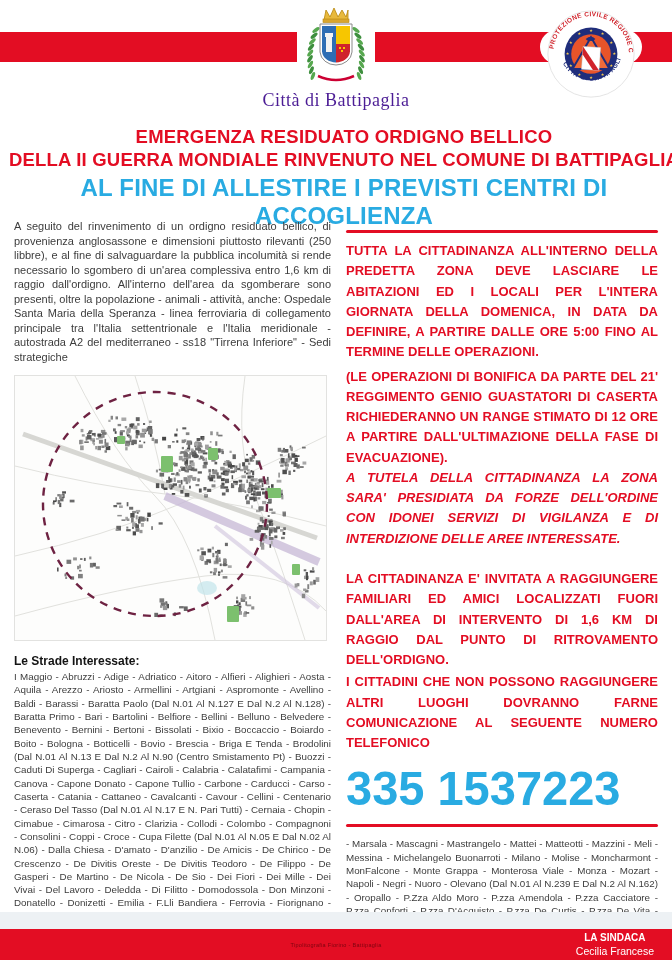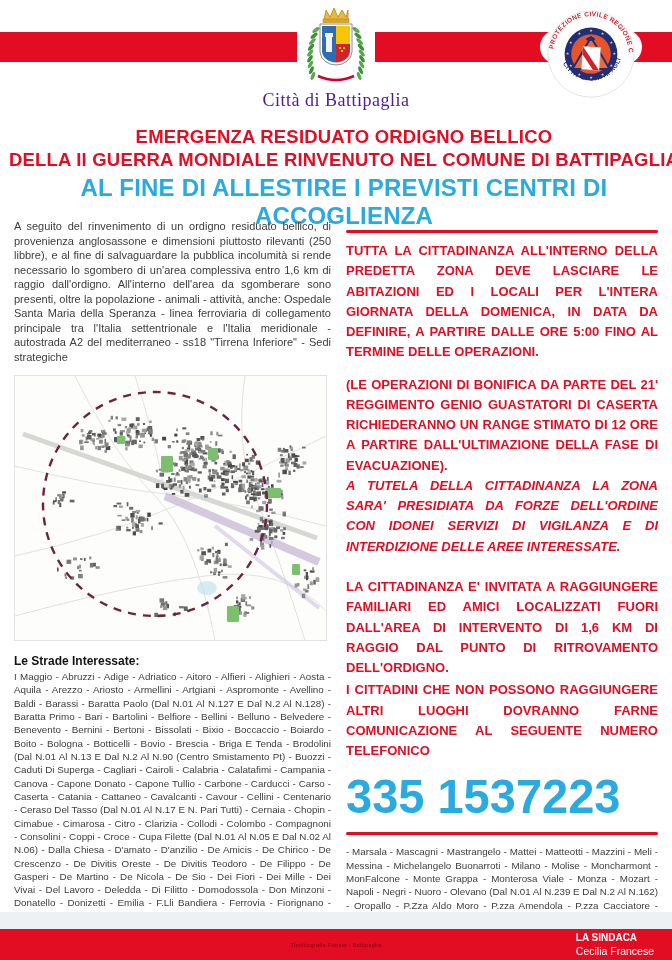--- a/index.html
+++ b/index.html
@@ -42,21 +42,21 @@
   .notice.gap{margin-top:20px;}
   .phone{margin-top:6px;font-size:47px;font-weight:800;color:var(--cyan);letter-spacing:0px;
          transform:scaleY(1.04);transform-origin:left top;white-space:nowrap;}
   .rule-bottom{margin-top:10px;}
   .streets-right{margin-top:10px;}
   
   .footer-strip{position:absolute;left:0;top:912px;width:672px;height:17px;background:#edf1f4;}
   .footer{position:absolute;left:0;top:929px;width:672px;height:31px;background:var(--red);}
   .credit{position:absolute;left:0;top:13px;width:672px;text-align:center;
           font-size:5.5px;color:rgba(90,0,10,.75);letter-spacing:.3px;}
-  .sindaca{position:absolute;right:18px;top:3px;text-align:left;color:#fff;line-height:1.25;}
+  .sindaca{position:absolute;right:18px;top:3px;text-align:center;color:#fff;line-height:1.25;}
   .sindaca .role{font-size:10px;font-weight:700;}
   .sindaca .name{font-size:10.5px;}
   svg{display:block;}
 </style>
 </head>
 <body>
 
 <div class="page">
 
   <div class="band"></div>
@@ -804,21 +804,21 @@
       </svg>
     </div>
 
     <div class="streets-title">Le Strade Interessate:</div>
     <div class="streets">I Maggio - Abruzzi - Adige - Adriatico - Aitoro - Alfieri - Alighieri - Aosta - Aquila - Arezzo - Ariosto - Armellini - Artgiani - Aspromonte - Avellino - Baldi - Barassi - Baratta Paolo (Dal N.01 Al N.127 E Dal N.2 Al N.128) - Baratta Primo - Bari - Bartolini - Belfiore - Bellini - Belluno - Belvedere - Benevento - Bernini - Bertoni - Bissolati - Bixio - Boccaccio - Boiardo - Boito - Bologna - Botticelli - Bovio - Brescia - Briga E Tenda - Brodolini (Dal N.01 Al N.13 E Dal N.2 Al N.90 (Centro Smistamento Pt) - Buozzi - Caduti Di Superga - Cagliari - Cairoli - Calabria - Calatafimi - Campania - Canova - Capone Donato - Capone Tullio - Carbone - Carducci - Carso - Caserta - Catania - Cattaneo - Cavalcanti - Cavour - Cellini - Centenario - Ceraso Del Tasso (Dal N.01 Al N.17 E  N. Pari Tutti) - Cernaia - Chopin - Cimabue - Cimarosa - Citro - Clarizia - Collodi - Colombo - Compagnoni - Consolini - Coppi - Croce - Cupa Filette (Dal N.01 Al N.05 E Dal N.02 Al N.06) - Dalla Chiesa - D'amato - D'anzilio - De Amicis - De Chirico - De Crescenzo - De Divitis Oreste - De Divitis Teodoro - De Filippo - De Gasperi - De Martino - De Nicola - De Sio - Dei Fiori - Dei Mille - Dei Vivai - Del Lavoro - Deledda - Di Filitto - Domodossola - Don Minzoni - Donatello - Donizetti - Emilia - F.Lli Bandiera - Ferrovia - Fiorignano - Firenze - Fiume - Forli' - Fosso Pioppo (Dal N.01 Al N.11 E Dal N.2 Al N.20 (Azienda Agricola D'Acunto Maurizio) - Friuli - Fusco - Garda - Garibaldi - Garigliano - Genova - Ghiberti - Giacumbi - Giordano - Giotto - Giovanni Paolo - Gonzaga (Dal N.01 Al N.111 e dal N.2 Al N.96) - Gorizia - Gozzano - Gramsci - Guarino - Guinizzelli - Guzzi - Hermada - Ii Giugno - Indipendenza - Ionio - Iseo - Istituto Orientale - Istria - Italia - IV Novembre - Jemma R. (Dal N.01 Al N.301 e dal N.2 Al N.110) - Kennedy Jhon F. - Kennedy Robert - Largo Venosa - Lazio - Lecce - Leoncavallo - Leopardi - Ligabue - Liguori - Lombardia - Lucania - Luther King Martin - Magellano - Maiano - Mameli - Mango - Manin - Mantegna</div>
   </div>
 
   <div class="col-right">
     <div class="rule"></div>
     <div class="notice">TUTTA LA CITTADINANZA ALL'INTERNO DELLA PREDETTA ZONA DEVE LASCIARE LE ABITAZIONI ED I LOCALI PER L'INTERA GIORNATA DELLA DOMENICA, IN DATA DA DEFINIRE, A PARTIRE DALLE ORE 5:00 FINO AL TERMINE DELLE OPERAZIONI.</div>
-    <div class="notice" style="margin-top:12px;">(LE OPERAZIONI  DI BONIFICA DA PARTE DEL 21' REGGIMENTO GENIO GUASTATORI DI CASERTA RICHIEDERANNO UN RANGE STIMATO DI 12 ORE A PARTIRE DALL'ULTIMAZIONE DELLA FASE DI EVACUAZIONE).</div>
+    <div class="notice" style="margin-top:4px;">(LE OPERAZIONI  DI BONIFICA DA PARTE DEL 21' REGGIMENTO GENIO GUASTATORI DI CASERTA RICHIEDERANNO UN RANGE STIMATO DI 12 ORE A PARTIRE DALL'ULTIMAZIONE DELLA FASE DI EVACUAZIONE).</div>
     <div class="notice" style="margin-top:0;font-style:italic;">A TUTELA DELLA CITTADINANZA LA ZONA SARA' PRESIDIATA DA FORZE DELL'ORDINE CON IDONEI SERVIZI DI VIGILANZA E DI INTERDIZIONE DELLE AREE INTERESSATE.</div>
     <div class="notice gap">LA CITTADINANZA E' INVITATA A RAGGIUNGERE FAMILIARI ED AMICI LOCALIZZATI FUORI DALL'AREA DI INTERVENTO DI 1,6 KM DI RAGGIO DAL PUNTO  DI RITROVAMENTO DELL'ORDIGNO.</div>
     <div class="notice" style="margin-top:2px;">I CITTADINI CHE NON POSSONO RAGGIUNGERE ALTRI LUOGHI DOVRANNO FARNE COMUNICAZIONE AL SEGUENTE NUMERO TELEFONICO</div>
     <div class="phone">335 1537223</div>
     <div class="rule rule-bottom"></div>
     <div class="streets streets-right">- Marsala - Mascagni - Mastrangelo - Mattei - Matteotti - Mazzini - Meli - Messina - Michelangelo Buonarroti - Milano - Molise - Moncharmont - MonFalcone - Monte Grappa - Monterosa Viale - Monza - Mozart - Napoli - Negri - Nuoro - Olevano (Dal N.01 Al N.239 E Dal N.2 Al N.162) - Oropallo - P.Zza Aldo Moro - P.zza Amendola - P.zza Cacciatore - P.zza Conforti - P.zza D'Acquisto - P.zza De Curtis - P.zza De Vita - P.zza Di Vittorio G. - P.zza Farina - P.zza Galdi - P.Zza Gemito - P.zza Gioberti - P.zza Nenni - P.zza Petrone - P.zza Rago - P.Zza Risorgimento - P.zza S. Francesco - P.zza Tusciano - Paganini - Palatucci (Dal N.01 al N.11 E dal N.2 Al N.12) - Palermo - Parini - Pascoli - Pastore - Pastrengo - Pasubio - Pavano - Pellico - Pepe - Pergolesi - Petrarca - Petrocchi - Piacenza - Piave - Picasso - Piemonte - Pirandello - Pisacane - Pisano - Plava - Polo - Ponchielli - Poseidonia - Potenza - Prati - Puccini - Puglia - Quarto - Quasimodo - Raffaello - Ravenna - Ricasoli Bettino - Ricciardi Teresa - Ripa Matteo - Rizzo - Roma - Rosario - Rossa Guido - Rosselli Fratelli - Rossini Gio Acchino - S. Marco - S. Martino - S. Michele - S.S.18 (Dal N.01 Al N.27(Stazione Rif. Gpl) E Dal N.2 Al N.104) - Sabatini - Sabotino - Saffi Salerno - Salgari - Salieri - Salvator Rosa - Sardegna - Sassari - Scarlatti - Sepe - Serroni Basso - Sica - Solferino - Spineta (Dal N.01 Al N.73 E Dal N.2 Al N.42) - Spirito - Stella - Strauss - Tafuri - Taranto - Tasso Torquato - Tintoretto - Tirreno - Tiziano - Torino - Toscana - Toscanini - Tosi - Trasimeno - Trento - Treves - Trieste - Turati - Turco C. - Turco FranCesco - Udine - Umbria - Valsecchi - Vanvitelli - Vasari - Velia - Veneto - Venezia - Vercelli - Verdi - Verona - Vespucci - Vicinanza Mons. - Villari - Villecco - Vittorio Emanuele II - Vivaldi - Volturno - XX Settembre  - XXI Aprile  - XXIV Maggio  - XXVIII Aprile  - Zara</div>
   </div>
 
   <div class="footer-strip"></div>
   <div class="footer">

